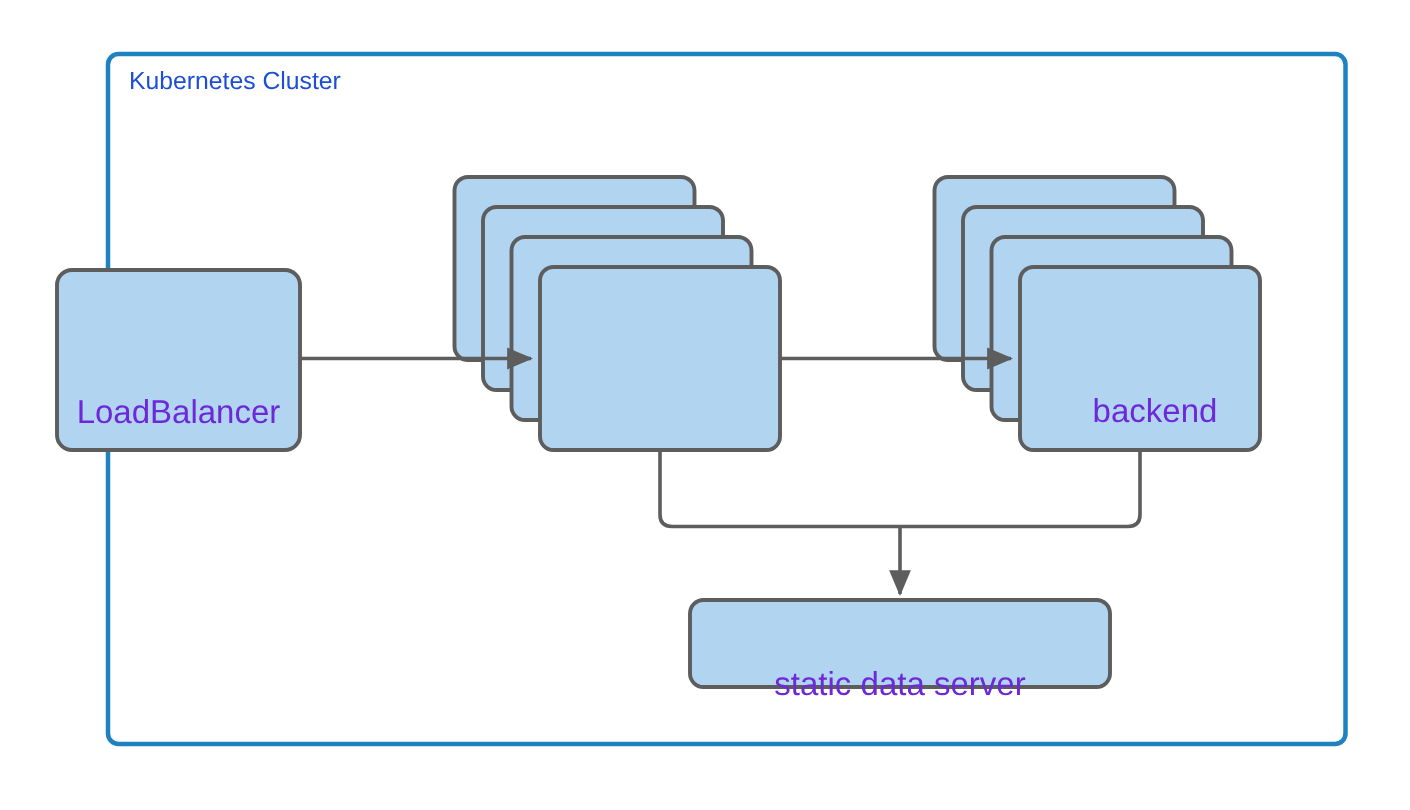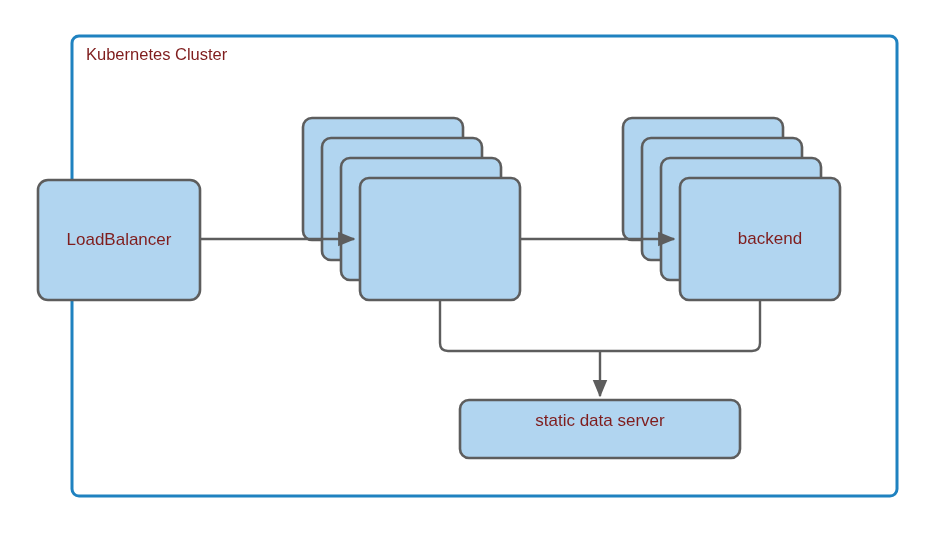--- a/index.html
+++ b/index.html
@@ -20,31 +20,32 @@
     left: 0;
     top: 0;
     width: 940px;
     height: 540px;
   }
   .node-label {
     position: absolute;
     display: flex;
     align-items: center;
     justify-content: center;
-    color: #7f1d1d;
-    font-size: 17px;
+    color: #6d28d9;
+    font-size: 22px;
     font-family: "Liberation Sans", sans-serif;
     white-space: nowrap;
     pointer-events: none;
+    margin-top: 35px;
   }
   .cluster-title {
     position: absolute;
     left: 86px;
     top: 45px;
-    color: #7f1d1d;
+    color: #1d4ed8;
     font-size: 16.5px;
     font-family: "Liberation Sans", sans-serif;
     white-space: nowrap;
   }
 </style>
 </head>
 <body>
 
 <div id="canvas">
 

